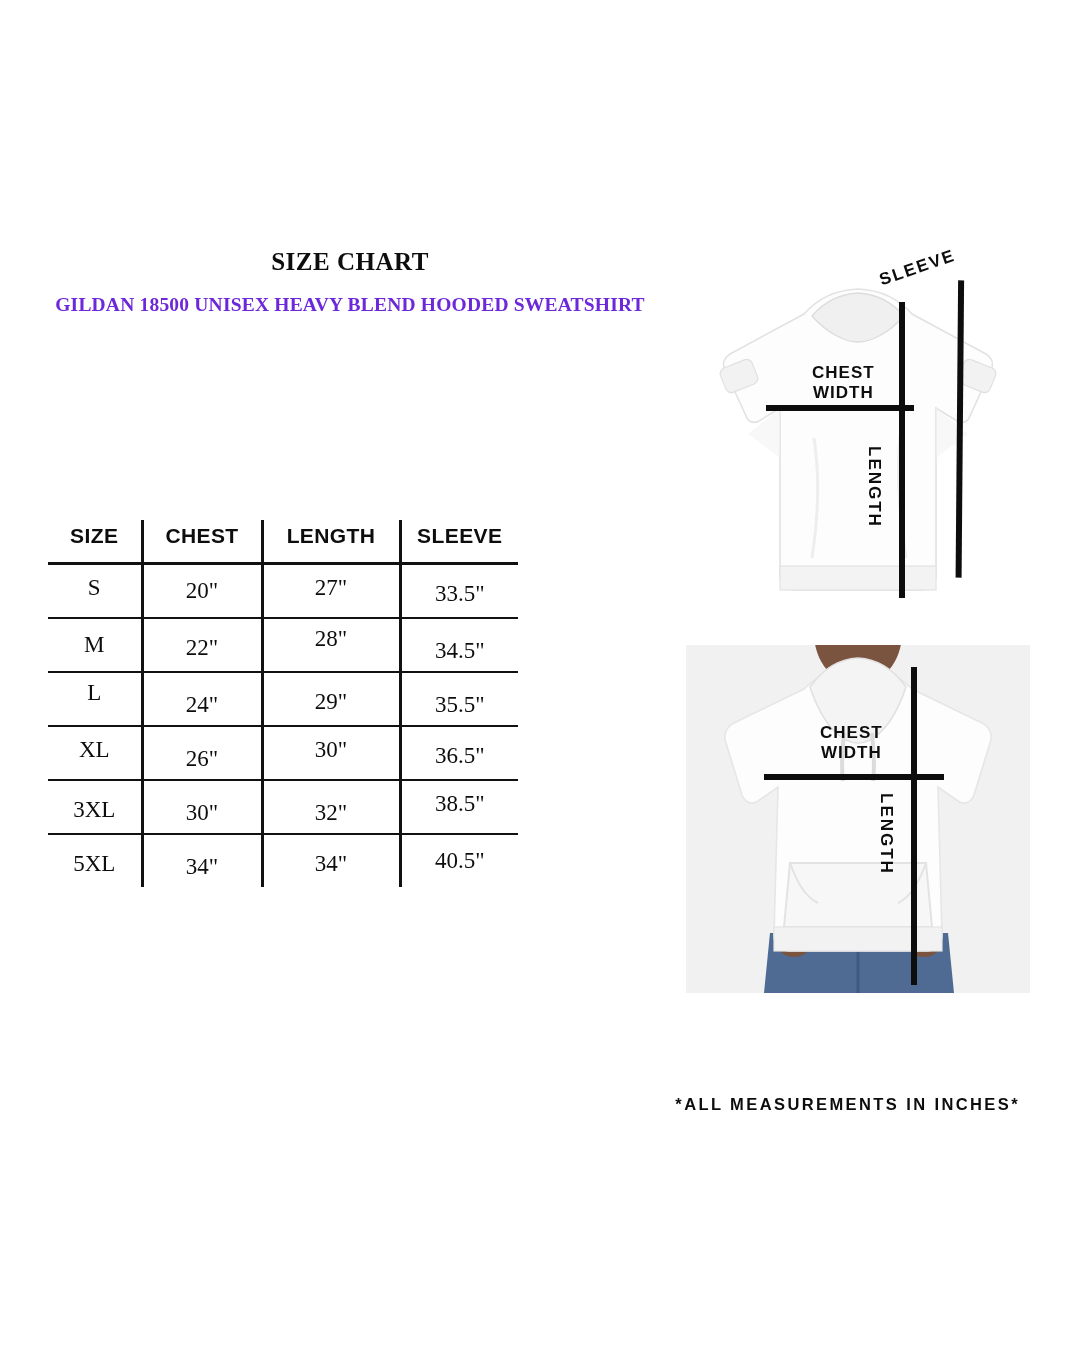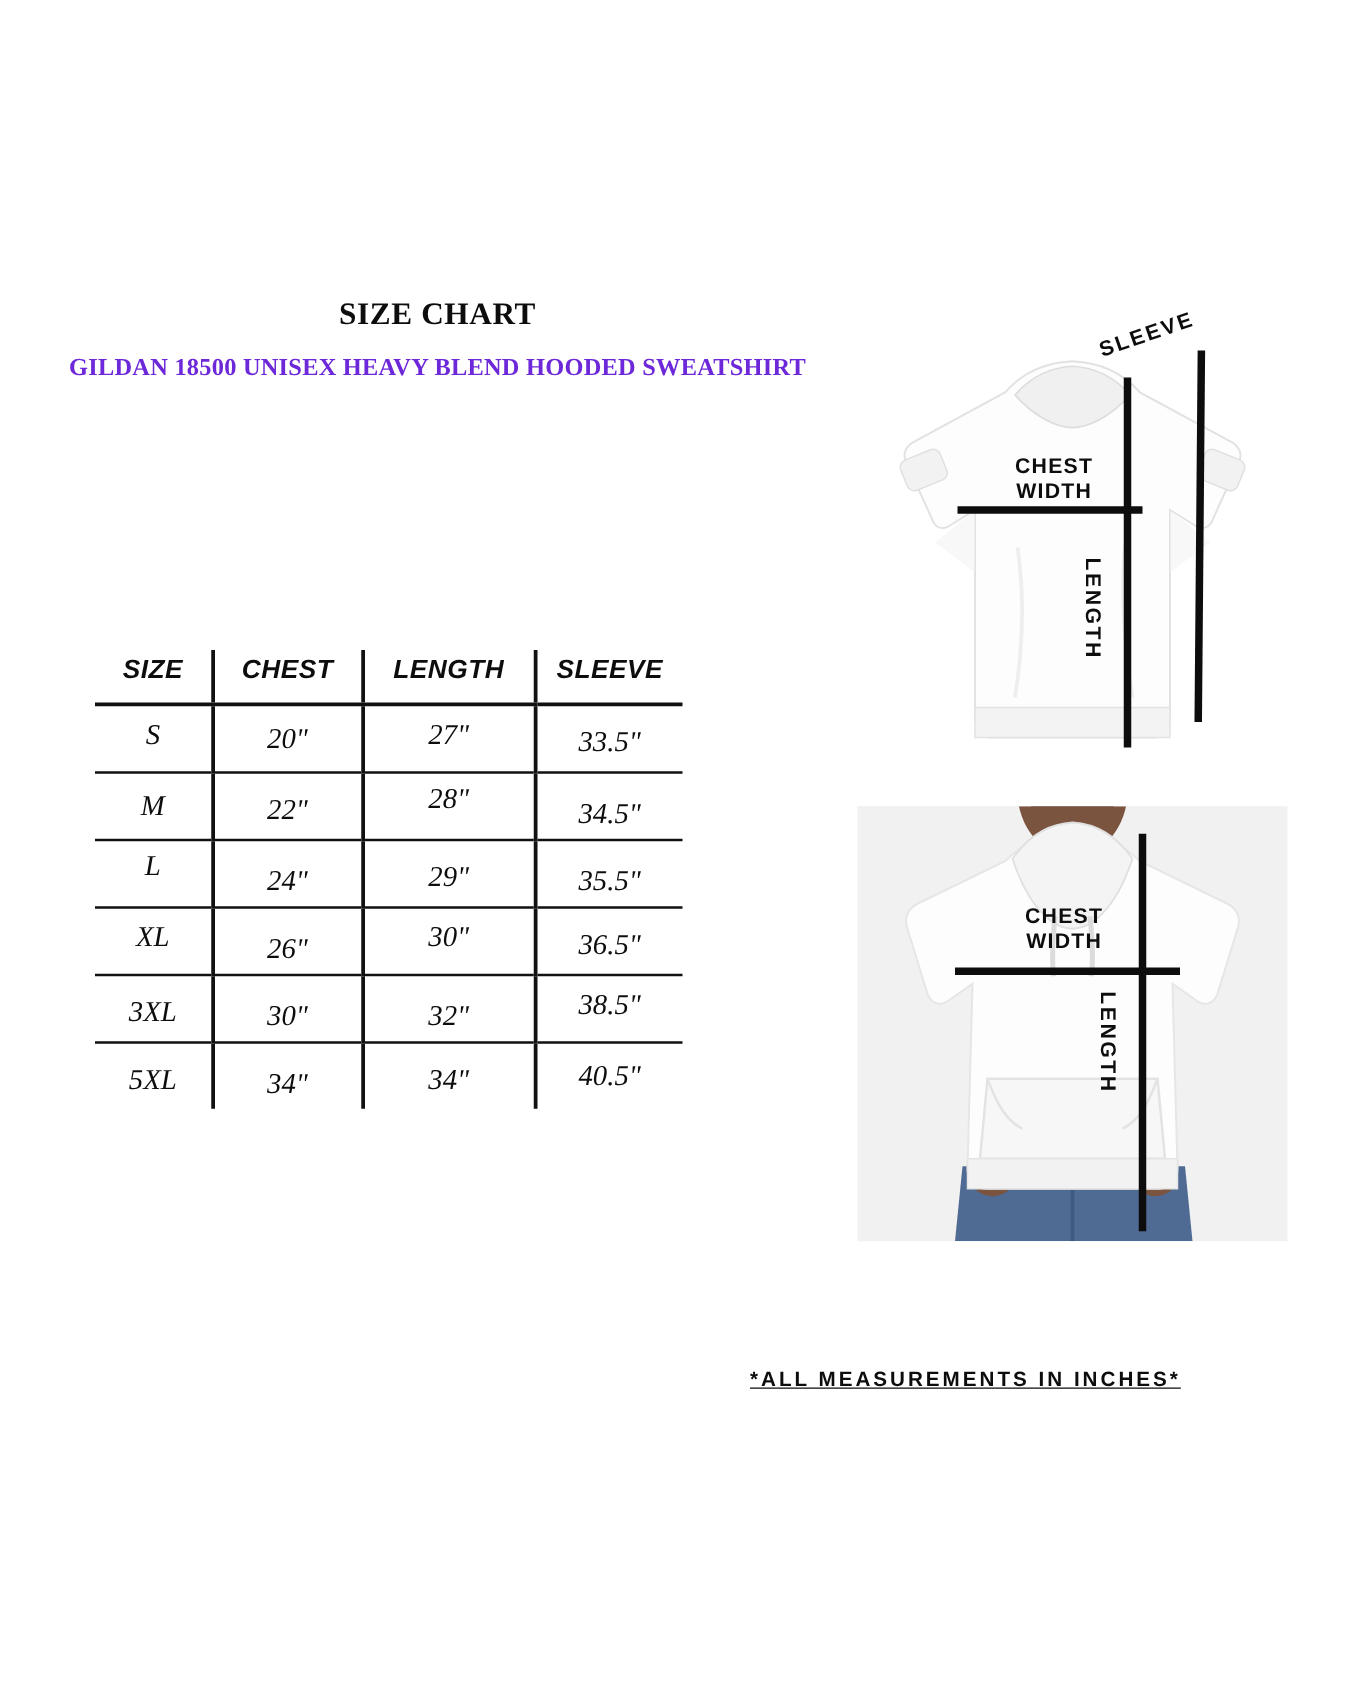--- a/index.html
+++ b/index.html
@@ -23,41 +23,40 @@
     top: 232px;
     width: 700px;
     text-align: center;
   }
   #chart-title {
     font-family: "Liberation Serif", serif;
     font-weight: bold;
     font-size: 25px;
     letter-spacing: 0.5px;
     color: #0d0d0d;
-    margin: 6px;
+    margin: 16px;
   }
   #chart-subtitle {
     font-family: "Liberation Serif", serif;
     font-weight: bold;
     font-size: 19.5px;
     letter-spacing: 0.2px;
     color: #6d28d9;
     margin: 18px 0 0 0;
     white-space: nowrap;
   }
 
   
   #size-table {
     position: absolute;
-    left: 76px;
+    left: 48px;
     top: 520px;
     width: 470px;
     border-collapse: collapse;
     font-family: "Liberation Serif", serif;
-    font-style: italic;
   }
   #size-table col.c-size   { width: 94px; }
   #size-table col.c-chest  { width: 120px; }
   #size-table col.c-length { width: 138px; }
   #size-table col.c-sleeve { width: 118px; }
 
   #size-table thead th {
     font-family: "Liberation Sans", sans-serif;
     font-weight: bold;
     font-size: 21px;
@@ -131,28 +130,27 @@
     overflow: hidden;
     background: #f1f1f1;
   }
 
   
   #footnote {
     position: absolute;
     left: 600px;
     top: 1095px;
     width: 420px;
-    text-align: left;
+    text-align: right;
     font-family: "Liberation Sans", sans-serif;
     font-weight: bold;
     font-size: 16.5px;
     letter-spacing: 2.4px;
     color: #0d0d0d;
     white-space: nowrap;
-    text-decoration: underline;
   }
 </style>
 </head>
 <body>
 
 <div id="title-block">
   <div id="chart-title">SIZE CHART</div>
   <div id="chart-subtitle">GILDAN  18500 UNISEX HEAVY BLEND HOODED SWEATSHIRT</div>
 </div>
 

